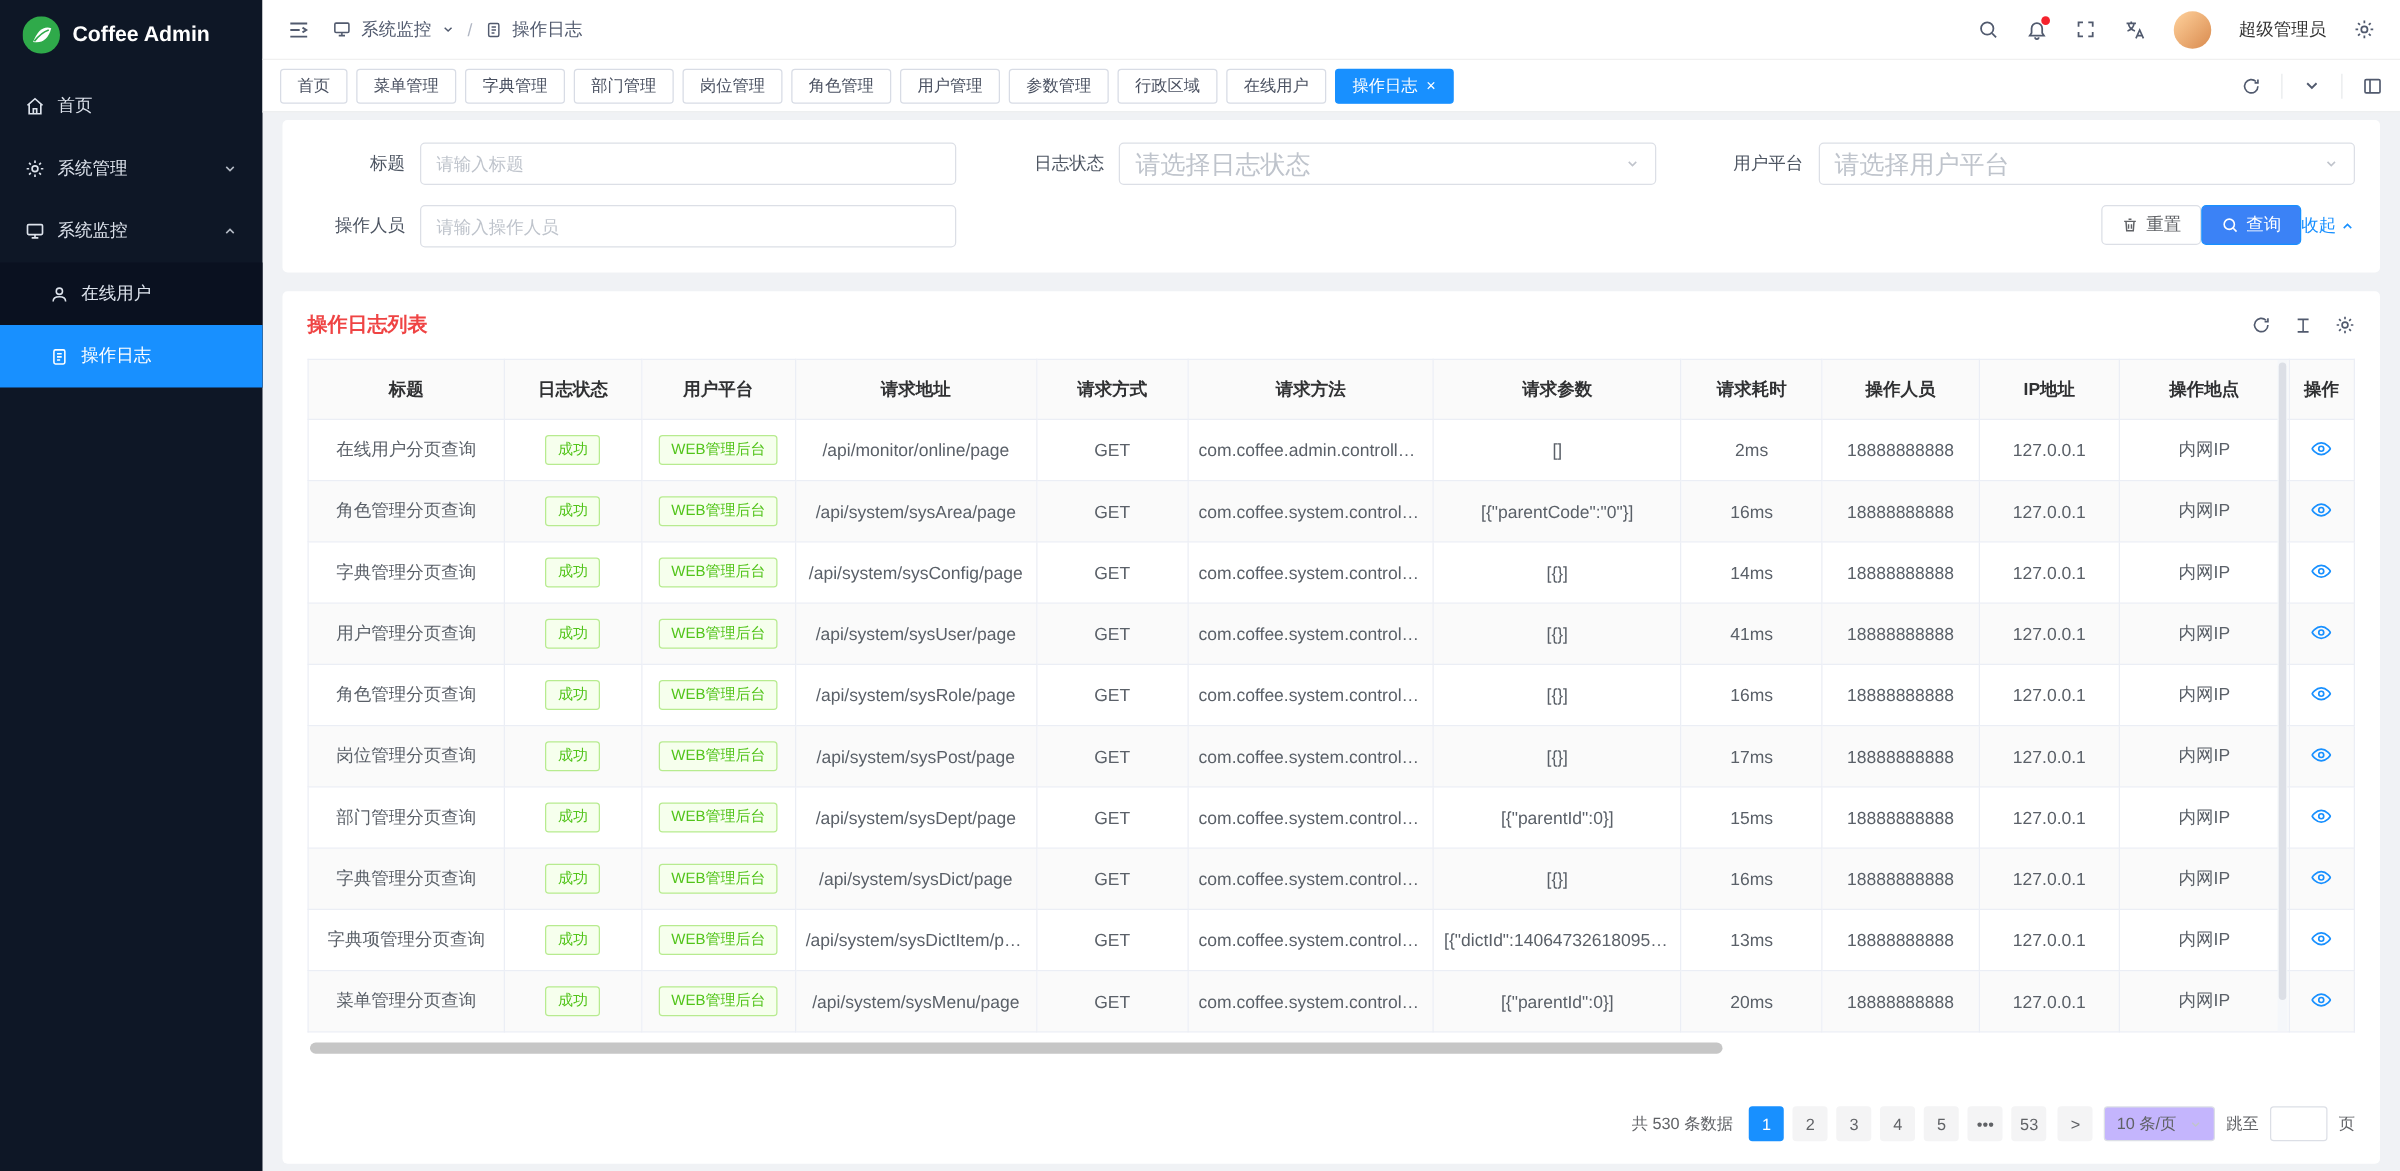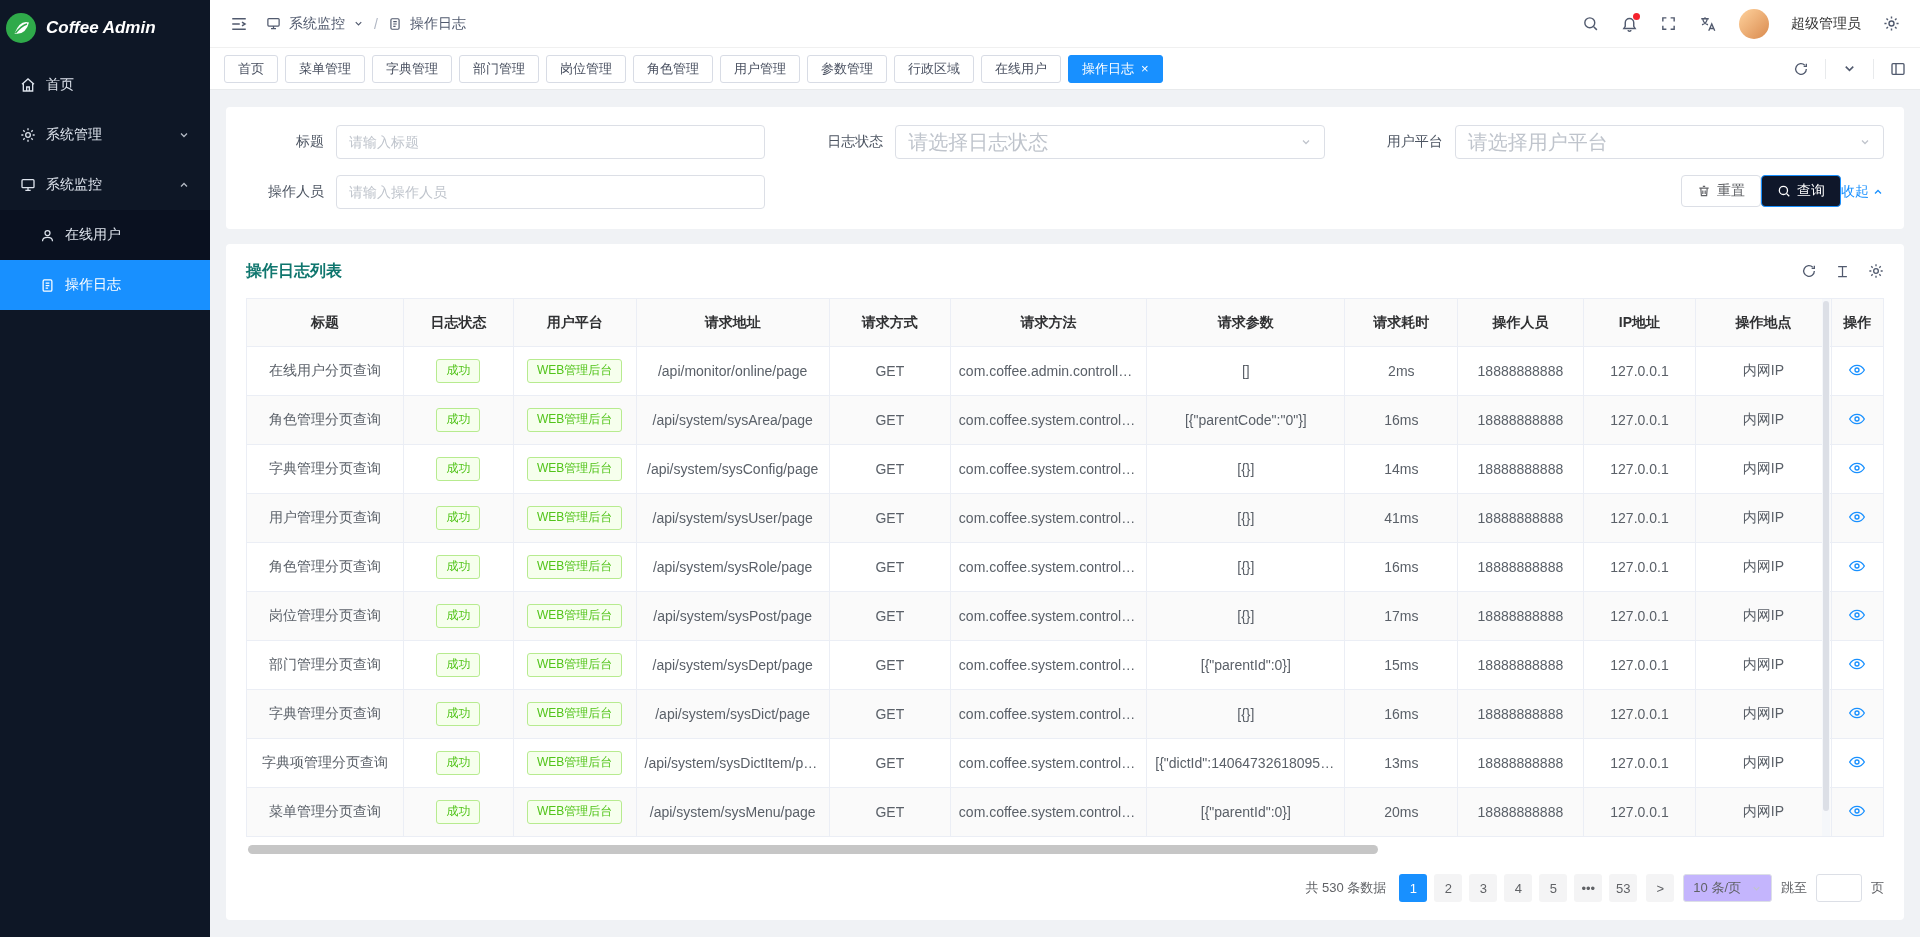--- a/index.html
+++ b/index.html
@@ -3,21 +3,21 @@
 <meta charset="utf-8">
 <style>
   * { margin:0; padding:0; box-sizing:border-box; }
   html,body { width:1920px; height:937px; overflow:hidden;
     font-family:"Liberation Sans","DejaVu Sans",sans-serif;
     font-size:14px; color:#333; background:#f0f2f5; }
   .app { display:flex; width:100%; height:100%; }
 
   
   .sidebar { width:210px; flex-shrink:0; background:#0e1726; color:#dde3ec; display:flex; flex-direction:column; }
-  .logo-row { height:56px; display:flex; align-items:center; gap:10px; padding:0 6px;font-style:italic; }
+  .logo-row { height:56px; display:flex; align-items:center; gap:10px; padding:0 18px; }
   .logo-text { color:#fff; font-weight:bold; font-size:17px; white-space:nowrap; }
   .menu { flex:1; padding-top:4px; }
   .menu-item { height:50px; display:flex; align-items:center; gap:10px; padding:0 20px; font-size:14px; color:#dde3ec; cursor:pointer; }
   .menu-item svg { flex-shrink:0; }
   .menu-item .arrow { margin-left:auto; opacity:.8; }
   .submenu { background:#0a1120; }
   .submenu .menu-item { padding-left:40px; }
   .menu-item.active { background:#1890ff; color:#fff; }
 
   
@@ -34,38 +34,38 @@
   .username { font-size:14px; color:#333; cursor:pointer; }
 
   .tabbar { height:42px; background:#fff; display:flex; align-items:center; gap:7px; padding:0 14px; border-bottom:1px solid #e8eaec; }
   .tab { height:28px; display:inline-flex; align-items:center; gap:7px; padding:0 13px; border:1px solid #d8dce5; border-radius:3px; background:#fff; color:#495060; font-size:13px; cursor:pointer; white-space:nowrap; }
   .tab.active { background:#1890ff; border-color:#1890ff; color:#fff; }
   .tab .close { font-size:13px; line-height:1; }
   .tabbar-right { margin-left:auto; display:flex; align-items:center; gap:16px; color:#515a6e; }
   .tab-divider { width:1px; height:20px; background:#e8eaec; }
 
   
-  .content { flex:1; min-height:0; padding:17px 16px; display:flex; flex-direction:column; }
+  .content { flex:1; min-height:0; padding:6px 16px; display:flex; flex-direction:column; }
 
   .filter-card { background:#fff; border-radius:4px; padding:18px 20px 4px; flex-shrink:0; }
   .filter-row { display:flex; margin-bottom:16px; }
   .filter-field { flex:1; min-width:0; display:flex; align-items:center; padding-right:40px; }
   .filter-field label { width:78px; flex-shrink:0; text-align:right; margin-right:12px; color:#4d5562; font-size:14px; }
   .ctl { flex:1; height:34px; border:1px solid #dcdfe6; border-radius:4px; background:#fff; display:flex; align-items:center; padding:0 12px; }
   input.ctl { color:#333; font-size:14px; outline:none; font-family:inherit; }
   input.ctl::placeholder { color:#bfc4cc; }
   .ctl.select { justify-content:space-between; color:#bfc4cc; font-size:20px; cursor:pointer; }
   .filter-actions { flex:1; display:flex; justify-content:flex-end; padding-right:0; }
   .btn { height:32px; padding:0 15px; border-radius:4px; border:1px solid #dcdfe6; background:#fff; color:#606266; font-size:14px; display:inline-flex; align-items:center; gap:6px; cursor:pointer; font-family:inherit; }
-  .btn.primary { background:#0f172a; border-color:#1890ff; color:#fff;font-family:Liberation Mono, monospace; }
+  .btn.primary { background:#3b82f6; border-color:#1890ff; color:#fff;font-family:Liberation Mono, monospace; }
   .collapse-link { color:#1890ff; font-size:14px; display:inline-flex; align-items:center; gap:3px; cursor:pointer; }
 
   .table-card { background:#fff; border-radius:4px; margin-top:15px; flex:1; min-height:0; display:flex; flex-direction:column; padding:0 20px; }
   .card-head { height:54px; display:flex; align-items:center; flex-shrink:0; }
-  .card-title { font-size:16px; font-weight:600; color:#0f766e; }
+  .card-title { font-size:16px; font-weight:600; color:#ef4444; }
   .card-tools { margin-left:auto; display:flex; align-items:center; gap:18px; color:#515a6e; }
 
   .table-wrap { position:relative; flex-shrink:0; }
   table { width:100%; border-collapse:collapse; table-layout:fixed; }
   th,td { border:1px solid #ebeef5; text-align:center; padding:0 8px; overflow:hidden; white-space:nowrap; text-overflow:ellipsis; }
   th { background:#fafafa; height:48px; font-size:14px; font-weight:bold; color:#303133; }
   td { height:49px; font-size:14px; color:#5a6068; }
   tr.striped td { background:#fafafa; }
   .tag { display:inline-block; padding:3px 9px; font-size:12px; line-height:1.3; border-radius:3px; color:#52c41a; background:#f6ffed; border:1px solid #b7eb8f; }
   .eye-btn { display:inline-flex; align-items:center; justify-content:center; cursor:pointer; }

